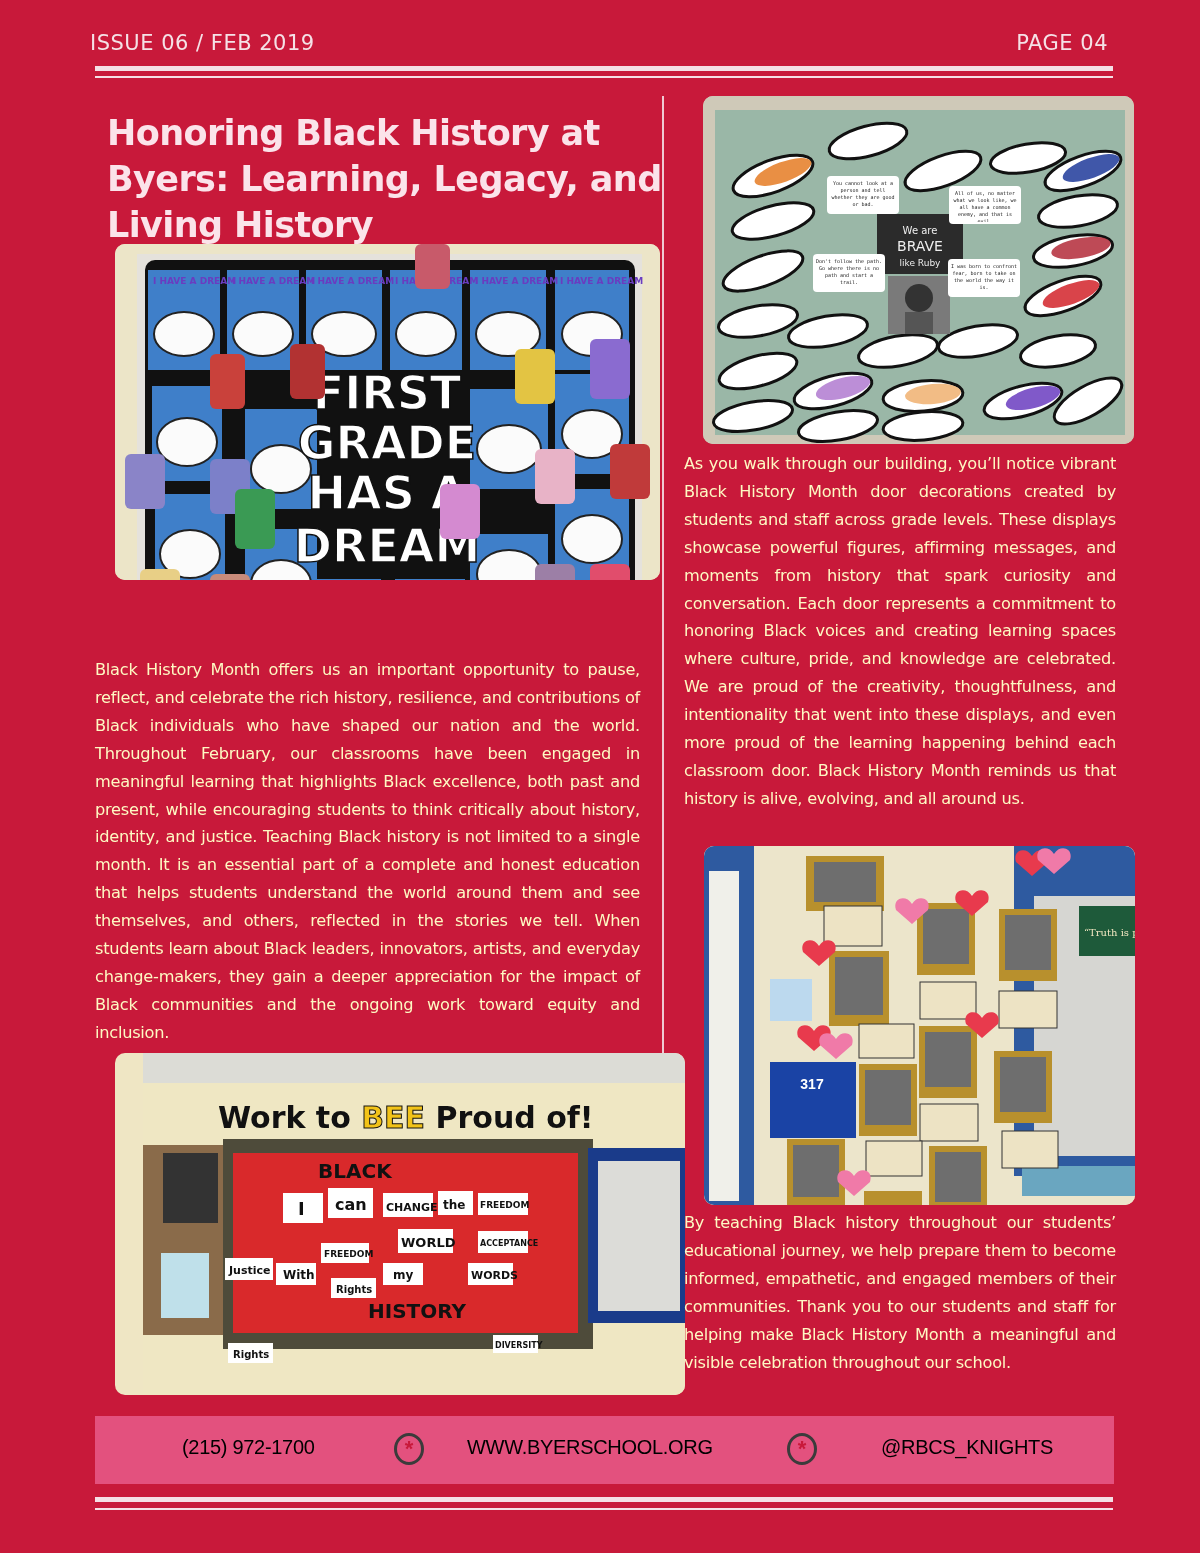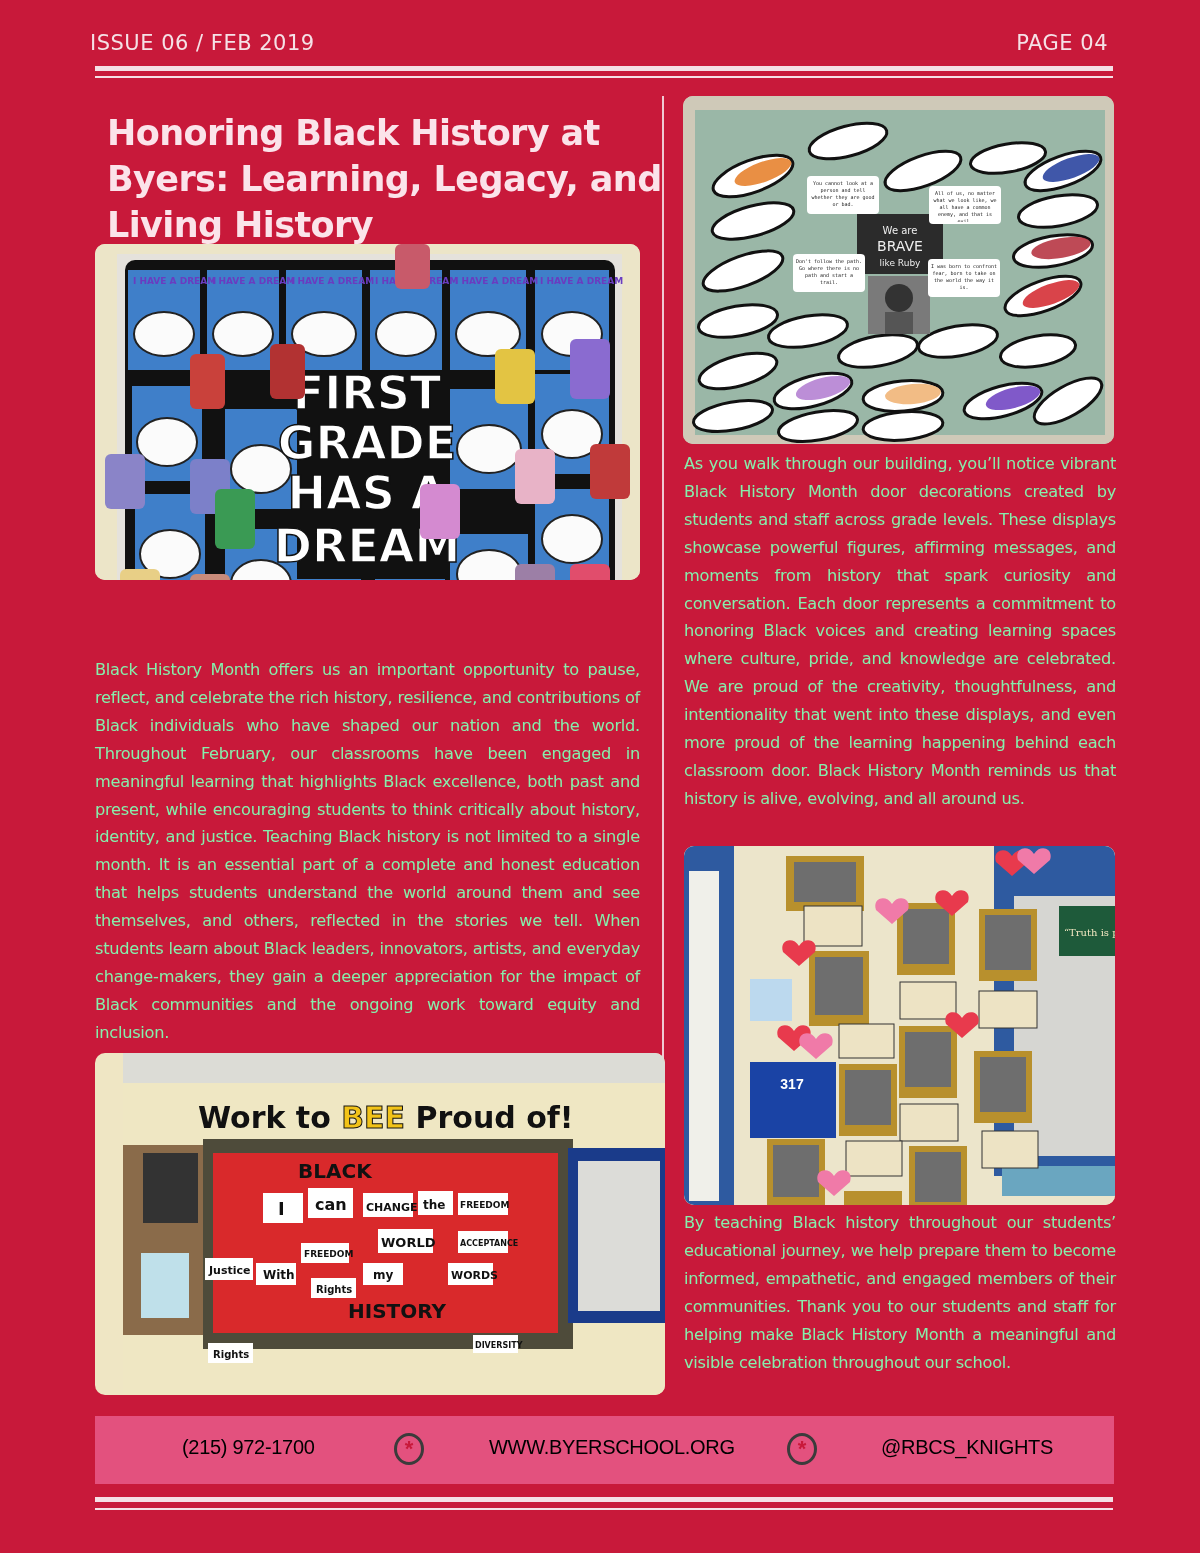--- a/index.html
+++ b/index.html
@@ -15,25 +15,25 @@
   .hdr-right { right:92px; }
   .rule-thick { position:absolute; left:95px; width:1018px; height:5px; background:#f5dfe5; }
   .rule-thin { position:absolute; left:95px; width:1018px; height:2px; background:#f5dfe5; }
   .vdivider { position:absolute; left:662px; top:96px; width:2px; height:1278px; background:#f0c9d3; }
   .title {
     position:absolute; left:95px; top:98px; width:560px; margin:12px;
     font-family:"DejaVu Sans", sans-serif; font-weight:bold; font-size:35px; line-height:46px;
     color:#fbe3ea; letter-spacing:-0.6px;
   }
   .photo {
-    position:absolute; border-radius:10px; overflow:hidden;
+    position:absolute; border-radius:10px; overflow:hidden;margin-left:20px;
   }
   .para {
     position:absolute; margin:0; text-align:justify;
-    font-family:"DejaVu Sans", sans-serif; font-size:16.2px; line-height:27.9px; color:#86efac;
+    font-family:"DejaVu Sans", sans-serif; font-size:16.2px; line-height:27.9px; color:#fef9c3;
     letter-spacing:-0.25px;
   }
   .footer {
     position:absolute; left:95px; top:1416px; width:1019px; height:68px; background:#e3517e;
   }
   .footer .item {
     position:absolute; top:20px; font-family:Liberation Sans, sans-serif; font-size:20px; color:#000000;
     letter-spacing:-0.3px;
   }
   .footer .sep {
@@ -304,19 +304,19 @@
       <path d="M350,8 c-6,-10 -20,-6 -16,6 l16,14 l16,-14 c4,-12 -10,-16 -16,-6z"></path>
     </g>
   </svg>
 </div>
 
 <p class="para" style="left:684px; top:1209px; width:432px;">By teaching Black history throughout our students’ educational journey, we help prepare them to become informed, empathetic, and engaged members of their communities. Thank you to our students and staff for helping make Black History Month a meaningful and visible celebration throughout our school.</p>
 
 <div class="footer">
   <span class="item" style="left:87px;">(215) 972-1700</span>
   <span class="sep" style="left:299px;">*</span>
-  <span class="item" style="left:394px;">WWW.BYERSCHOOL.ORG</span>
+  <span class="item" style="left:372px;">WWW.BYERSCHOOL.ORG</span>
   <span class="sep" style="left:692px;">*</span>
   <span class="item" style="left:786px;">@RBCS_KNIGHTS</span>
 </div>
 
 <div class="rule-thick" style="top:1497px;"></div>
 <div class="rule-thin" style="top:1508px;"></div>
 
 </body></html>

